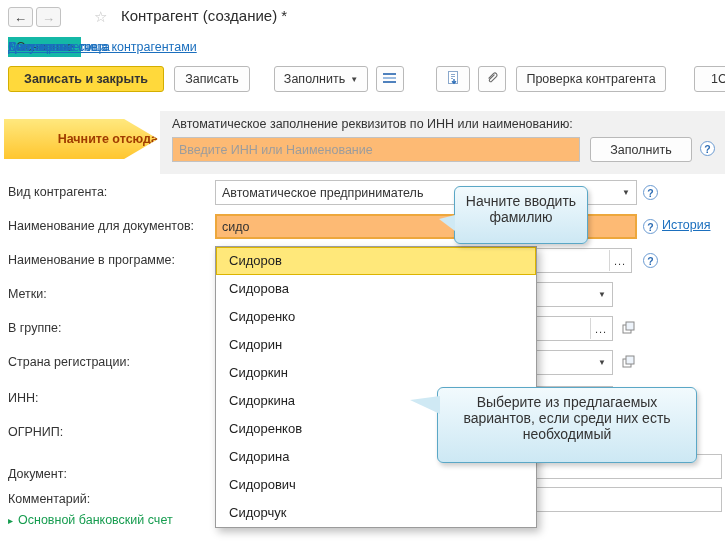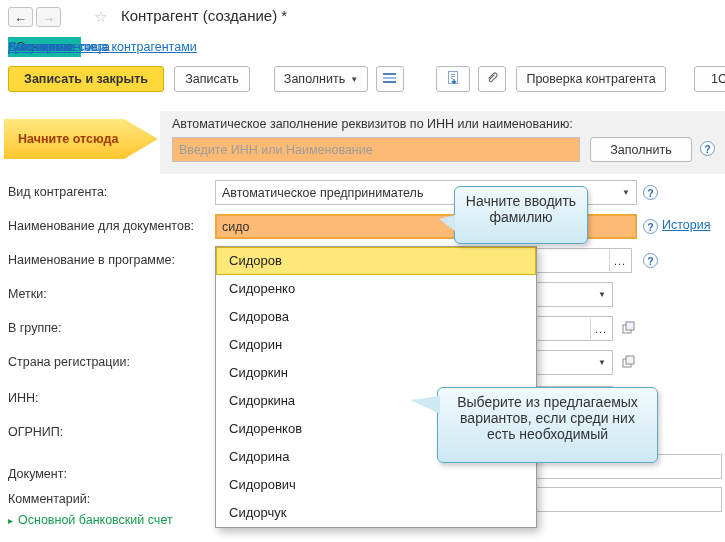--- a/index.html
+++ b/index.html
@@ -19,21 +19,21 @@
   .tab.link { color:#1b6fbe; text-decoration:underline; padding:3px 0; }
 
   
   .btn { position:absolute; top:66px; height:26px; border:1px solid #b9b9b9; border-radius:3px; background:#fdfdfd; display:flex; align-items:center; justify-content:center; gap:5px; font-size:12.5px; color:#333; cursor:pointer; padding:0 16px; white-space:nowrap; }
   .btn.primary { background:#ffd93b; border-color:#d3ae00; font-weight:bold; }
   .caret { font-size:8px; color:#444; }
 
   
   .panel { position:absolute; left:160px; top:111px; width:565px; height:63px; background:#f1f1f1; }
   .caption { position:absolute; left:172px; top:117px; color:#333; white-space:nowrap;text-align:center; }
-  .arrowco { position:absolute; left:4px; top:119px; width:154px; height:40px; background:linear-gradient(#ffe87e,#ffc62f); clip-path:polygon(0 0,78% 0,100% 50%,78% 100%,0 100%); display:flex; align-items:center; padding-left:14px; font-weight:bold; color:#a03c00; filter:drop-shadow(1px 2px 2px rgba(0,0,0,.25)); z-index:3; }
+  .arrowco { position:absolute; left:4px; top:119px; width:154px; height:40px; background:linear-gradient(#ffe87e,#ffc62f); clip-path:polygon(0 0,78% 0,100% 50%,78% 100%,0 100%); display:flex; align-items:center; padding-left:14px; font-weight:bold; color:#a03c00; filter:drop-shadow(1px 2px 2px rgba(0,0,0,.25)); z-index:3;justify-content:flex-end; }
 
   .input { position:absolute; height:25px; border:1px solid #c2c2c2; background:#fdba74; font-size:12.5px; color:#333; padding:0 6px; font-family:inherit; }
   .input::placeholder { color:#9c9c9c; }
   .input.hl { border:2px solid #eda73c; padding:0 5px; }
 
   .help { position:absolute; width:15px; height:15px; border:1px solid #6b9bd2; border-radius:50%; color:#2e6db4; font-size:10.5px; font-weight:bold; display:flex; align-items:center; justify-content:center; background:#fff; cursor:pointer; }
   .label { position:absolute; left:8px; color:#333; white-space:nowrap; }
   .field { position:absolute; height:25px; border:1px solid #c2c2c2; background:#fff; display:flex; align-items:center; padding:0 20px 0 6px; }
   .val { white-space:nowrap; overflow:hidden; }
   .combo-arrow { position:absolute; right:1px; top:1px; bottom:1px; width:18px; display:flex; align-items:center; justify-content:center; color:#444; font-size:8px; cursor:pointer; background:#fff; }
@@ -190,34 +190,34 @@
   <div class="label" style="top:492px">Комментарий:</div>
   <div class="field" style="left:215px;top:487px;width:507px"></div>
 
   <div class="greenlink">
     <span class="tri">▸</span>
     <span>Основной банковский счет</span>
   </div>
 
   <div class="dropdown">
     <div class="ditem sel">Сидоров</div>
+    <div class="ditem">Сидорова</div>
     <div class="ditem">Сидоренко</div>
-    <div class="ditem">Сидорова</div>
     <div class="ditem">Сидорин</div>
     <div class="ditem">Сидоркин</div>
     <div class="ditem">Сидоркина</div>
     <div class="ditem">Сидоренков</div>
     <div class="ditem">Сидорина</div>
     <div class="ditem">Сидорович</div>
     <div class="ditem">Сидорчук</div>
   </div>
 
   <div class="bubble" style="left:454px;top:186px;width:134px;height:58px">
     <span>Начните вводить фамилию</span>
     <span class="tail" style="left:-16px;top:28px;border-top:4px solid transparent;border-bottom:12px solid transparent;border-right:16px solid #cfe9f4"></span>
   </div>
 
-  <div class="bubble" style="left:437px;top:387px;width:221px;height:76px">
+  <div class="bubble" style="left:437px;top:387px;width:260px;height:76px">
     <span>Выберите из предлагаемых вариантов, если среди них есть необходимый</span>
     <span class="tail" style="left:-28px;top:8px;border-top:4px solid transparent;border-bottom:14px solid transparent;border-right:30px solid #cfe9f4"></span>
   </div>
 
 </div>
 
 </body></html>

